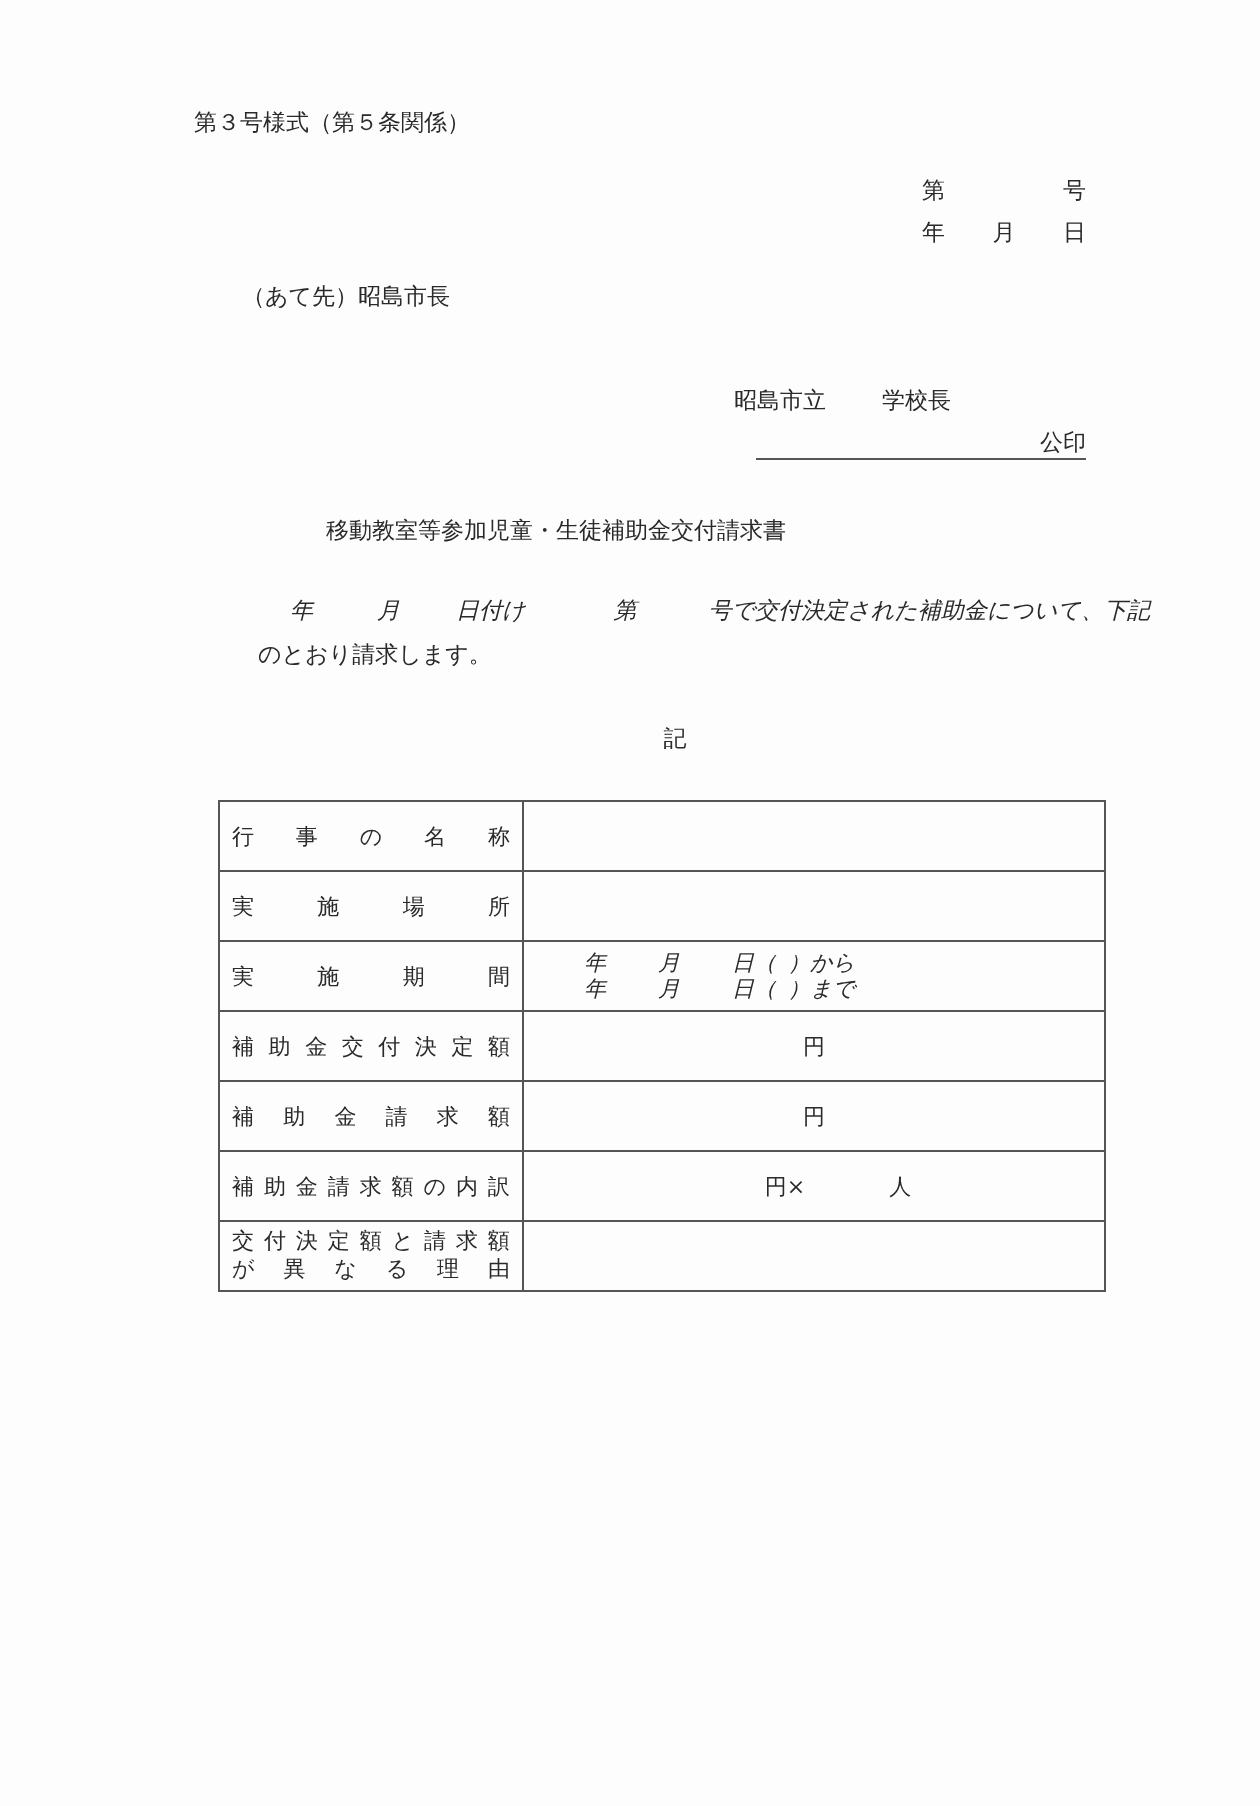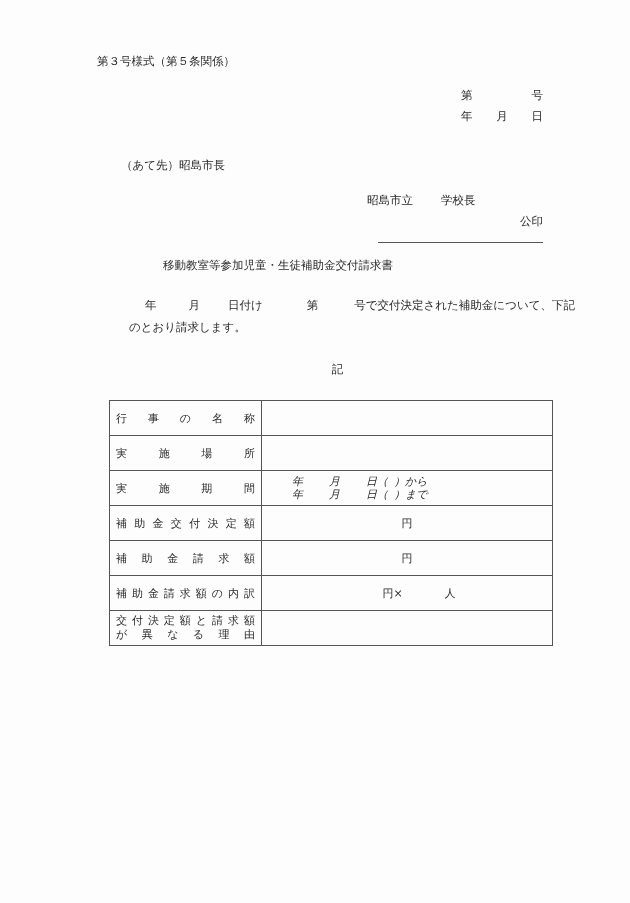--- a/index.html
+++ b/index.html
@@ -5,26 +5,26 @@
   html, body { margin: 0; padding: 0; }
   body {
     width: 630px; height: 903px; background: #fdfdfd; position: relative;
     font-family: "DejaVu Serif", "Liberation Serif", serif; color: #2a2a2a;
     font-size: 11.5px; overflow: hidden;
   }
   .abs { position: absolute; white-space: nowrap; }
   .form-no { left: 97px; top: 54px; }
   .num-line { left: 461px; top: 88px; width: 82px; display: flex; justify-content: space-between; }
   .date-line { left: 461px; top: 109px; width: 82px; display: flex; justify-content: space-between; }
-  .addressee { left: 121px; top: 158px; }
+  .addressee { left: 121px; top: 141px; }
   .school { left: 367px; top: 193px; }
   .school .sch2 { margin-left: 28px; }
-  .seal-wrap { left: 378px; top: 214px; width: 165px; border-bottom: 1px solid #555; text-align: right; padding-bottom: 13px; }
+  .seal-wrap { left: 378px; top: 214px; width: 165px; border-bottom: 1px solid #555; text-align: right; padding-bottom: 0; }
   .title { left: 0; width: 556px; top: 258px; text-align: center; }
-  .body1 { left: 145px; top: 298px; }
+  .body1 { left: 145px; top: 298px; font-style: italic; }
   .body1 span { display: inline-block; }
   .body2 { left: 109px; top: 320px; margin-left: 20px; }
   .ki { left: 0; width: 675px; top: 362px; text-align: center; }
   table.detail {
     position: absolute; left: 109px; top: 400px; width: 444px; border-collapse: collapse;
   }
   table.detail td { border: 1px solid #555; height: 34px; padding: 0; font-size: 11px; }
   td.label { width: 139px; padding: 0 6px !important; }
   .spread { display: flex; justify-content: space-between; width: 100%; }
   td.val { text-align: center; }

